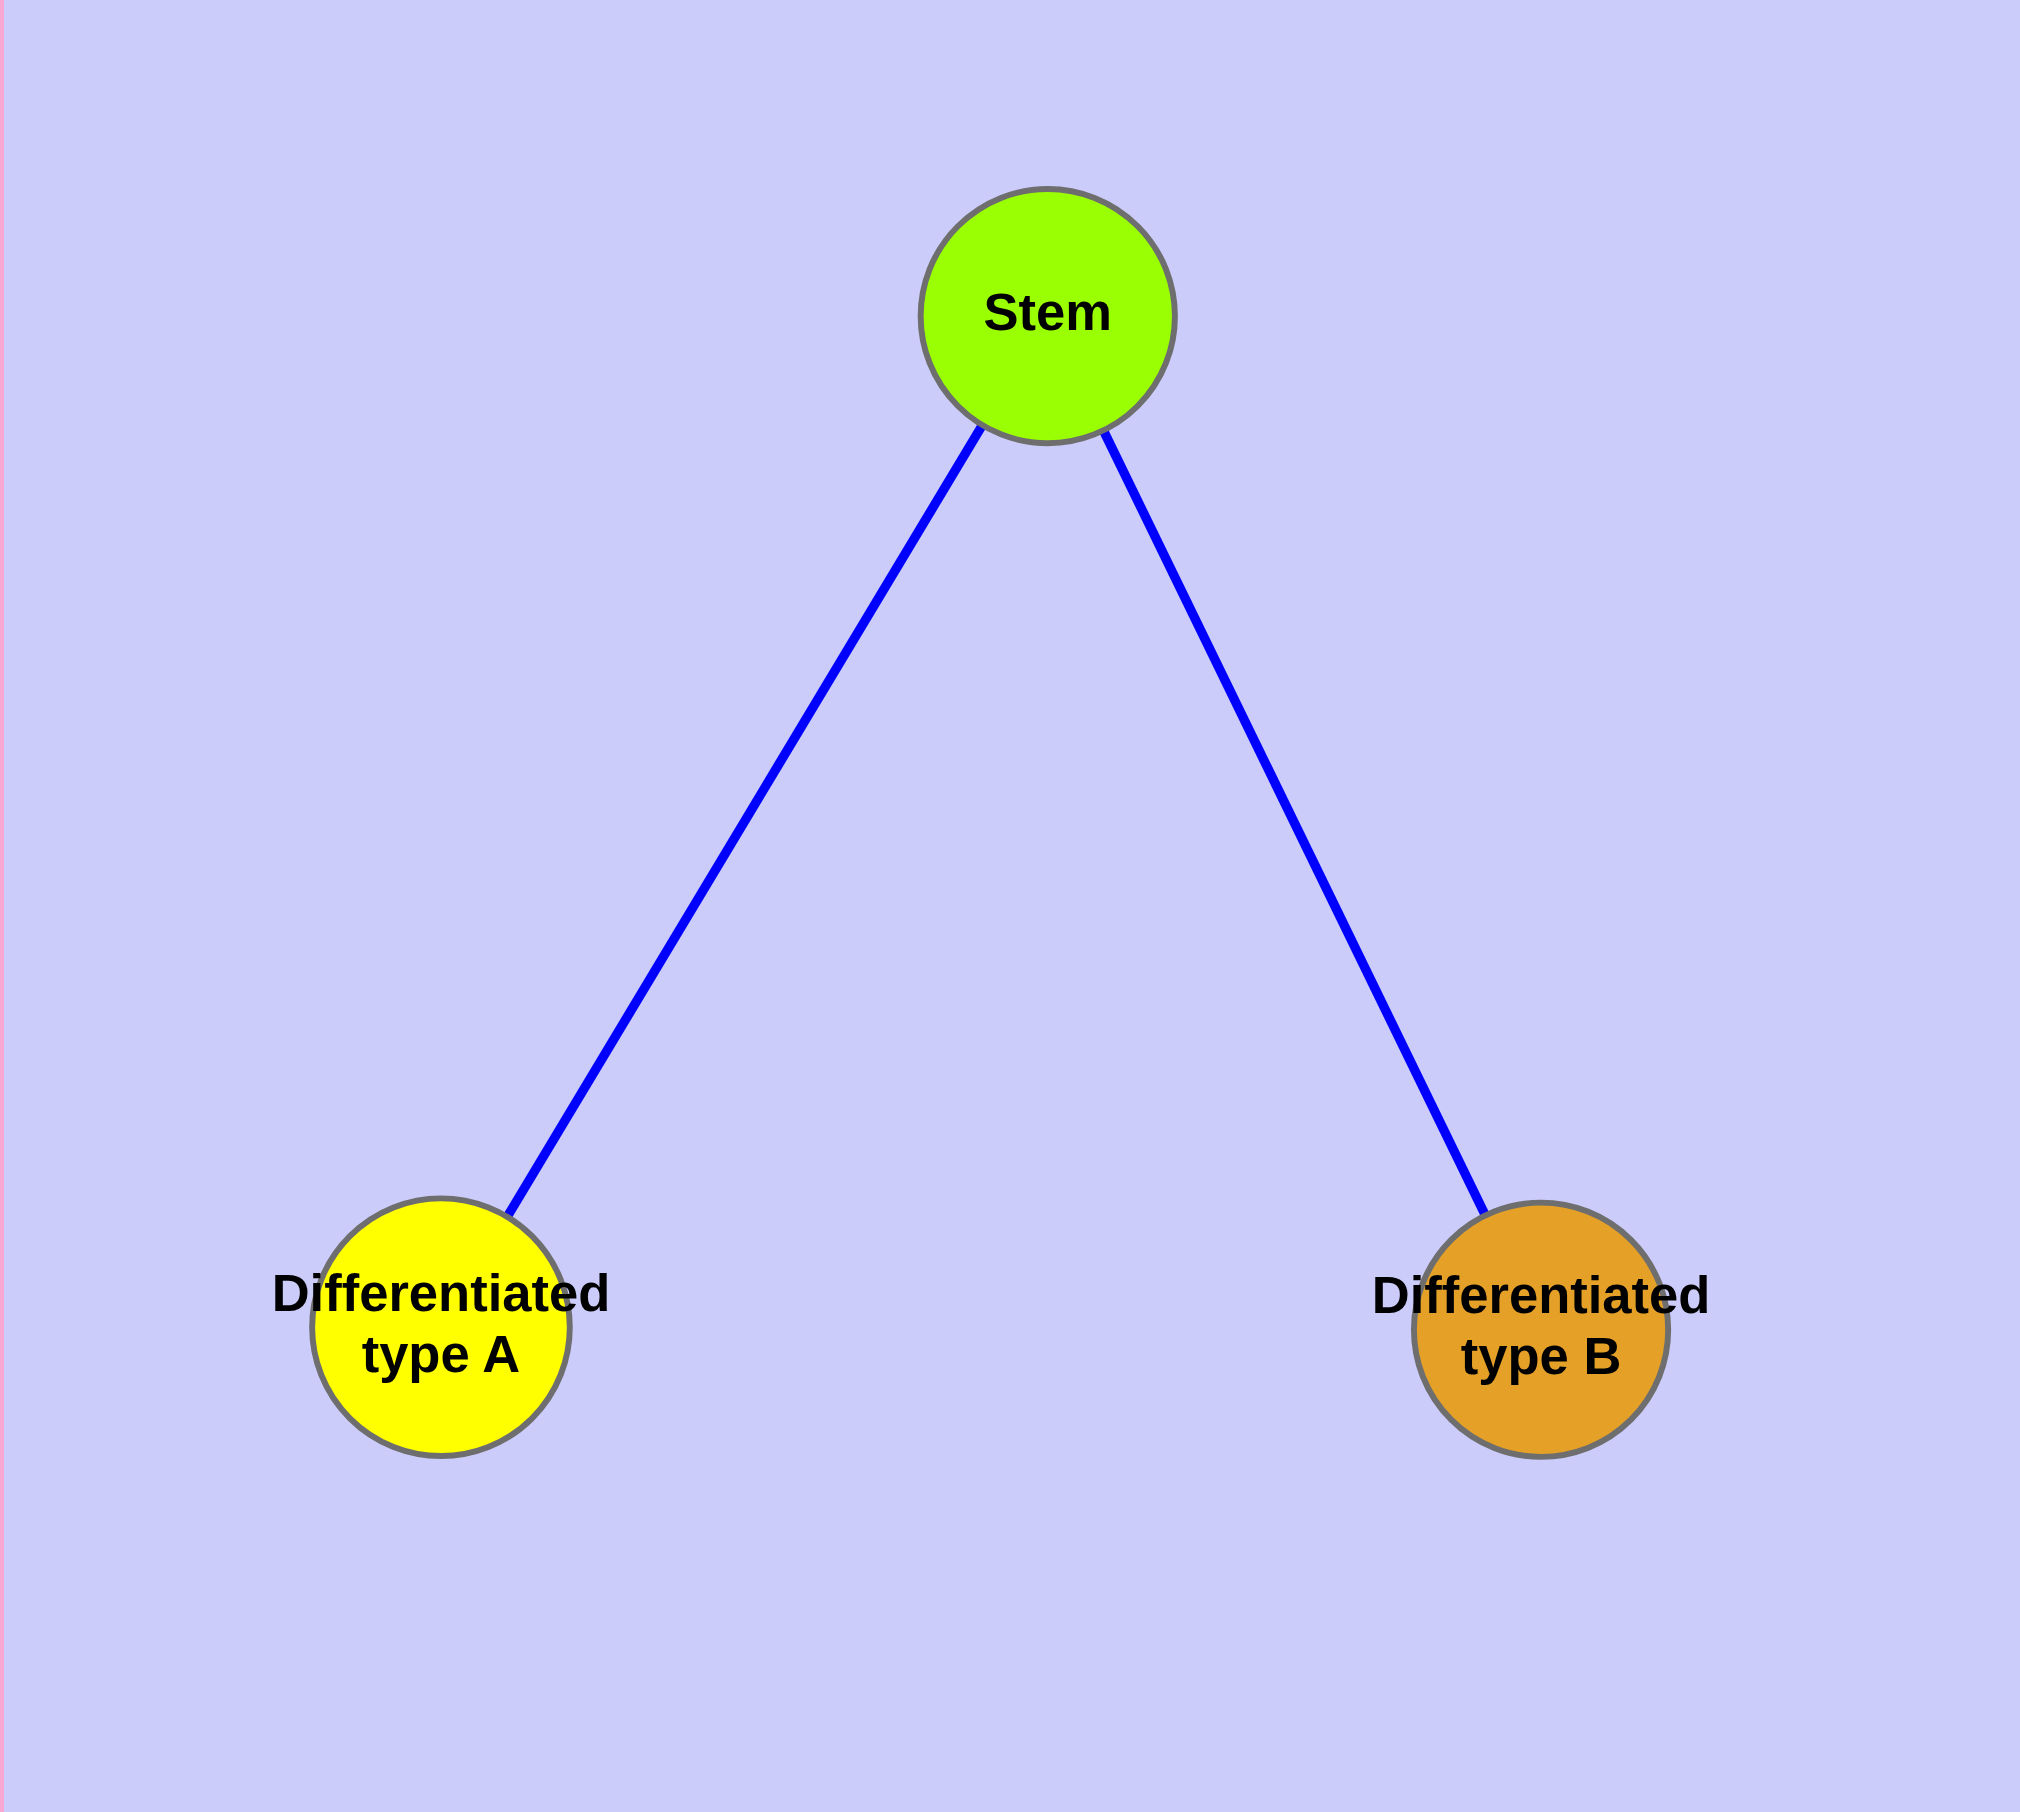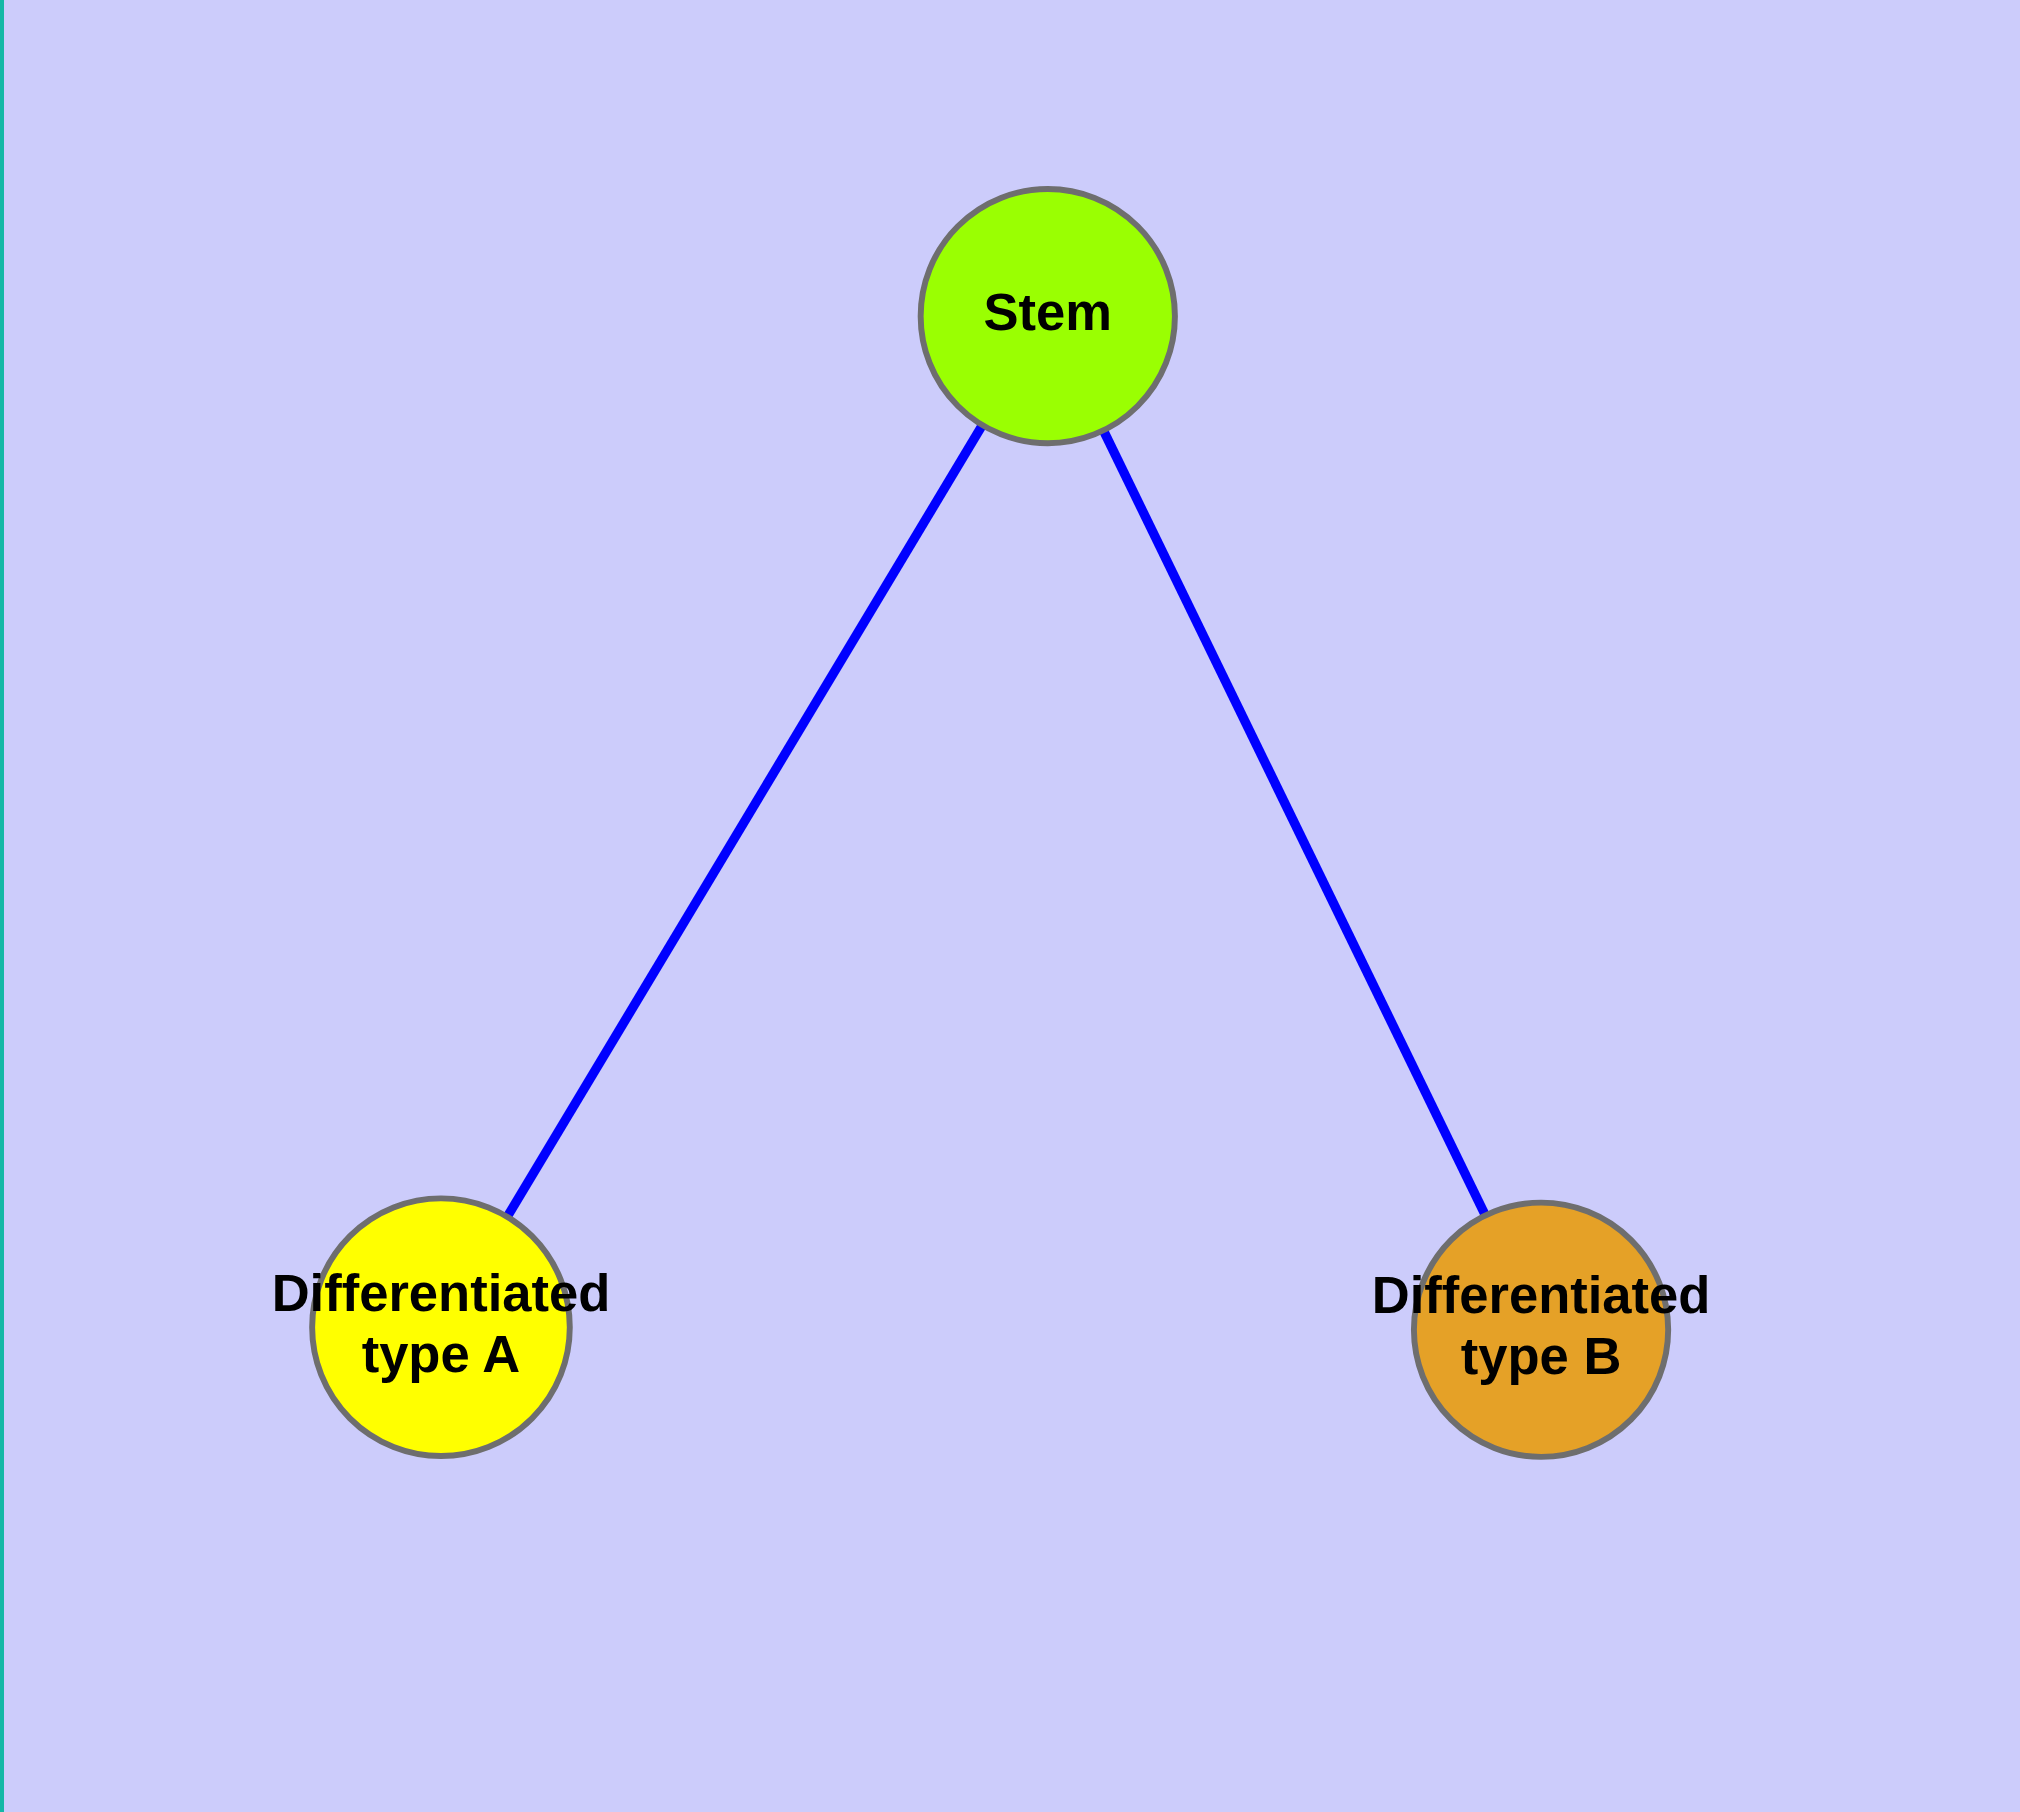--- a/index.html
+++ b/index.html
@@ -5,21 +5,21 @@
 <style>
   html, body {
     margin: 0;
     padding: 0;
     background: #ffffff;
   }
   #canvas {
     position: relative;
     width: 2021px;
     height: 1812px;
-    background: #14b8a6;
+    background: #f9a8d4;
     overflow: hidden;
     font-family: "Liberation Sans", "DejaVu Sans", sans-serif;
   }
   #plot-background {
     position: absolute;
     left: 4.2px;
     top: 0px;
     width: 2016px;
     height: 1812px;
     background: #ccccfb;

